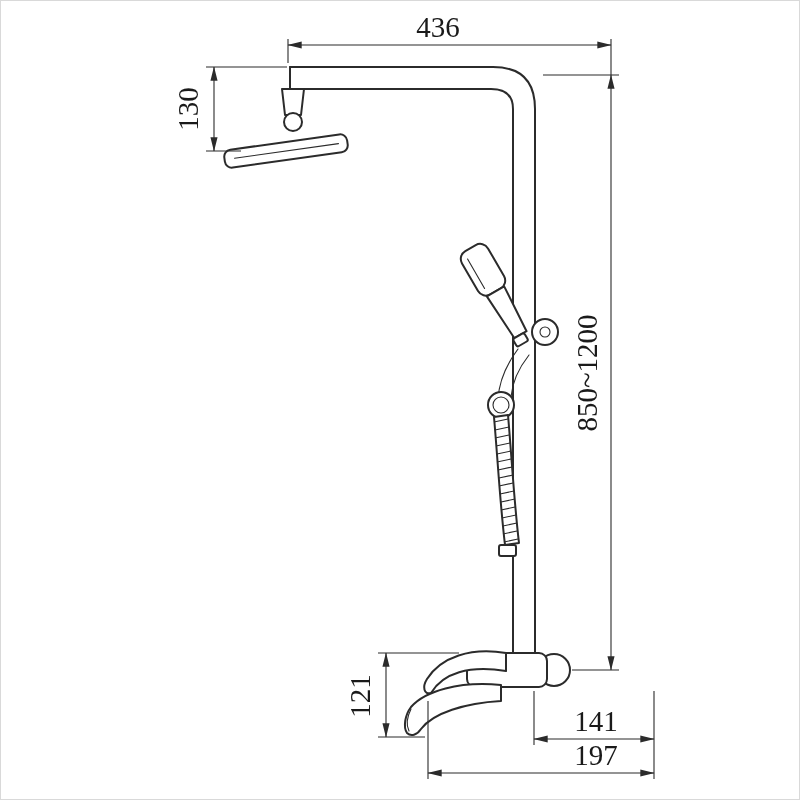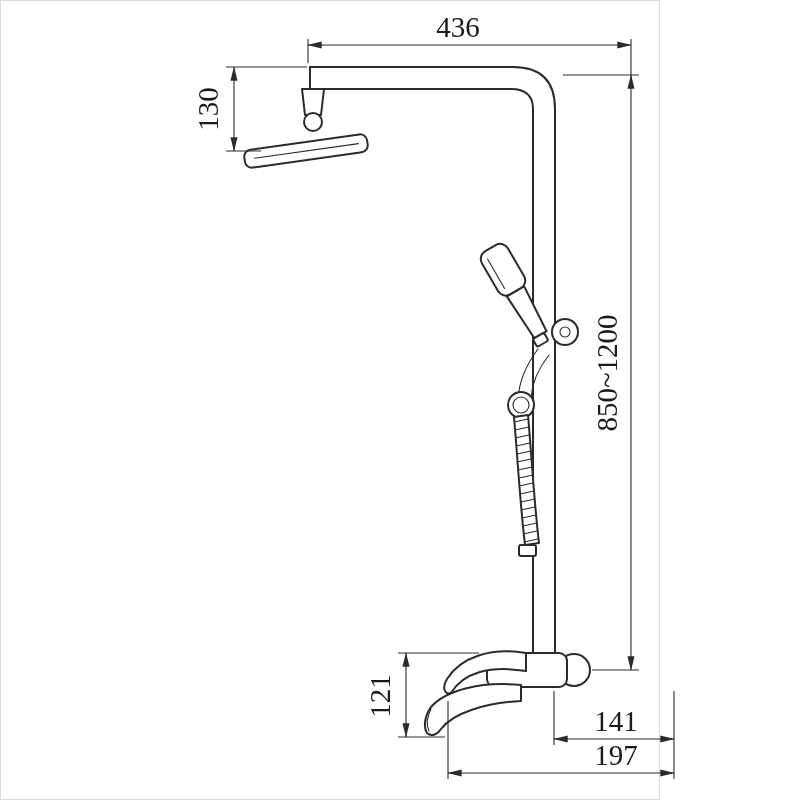--- a/index.html
+++ b/index.html
@@ -1,23 +1,22 @@
 <!DOCTYPE html>
 <html><head>
 <meta charset="utf-8">
 <style>
   html,body{margin:0;padding:0;background:#fff;}
   .frame{
     position:relative;
-    width:660px;height:800px;
+    width:800px;height:800px;
     box-sizing:border-box;
     background:#ffffff;
     border:1px solid #d9d9d9;
     font-family:"Liberation Serif","DejaVu Serif",serif;
-    padding-left:20px;
   }
   svg{display:block;}
   .draw{stroke:#2b2b2b;stroke-width:2;fill:none;stroke-linejoin:round;stroke-linecap:round;}
   .fillw{fill:#ffffff;}
   .thin{stroke-width:1.1;}
   .dim{stroke:#2b2b2b;stroke-width:1.1;fill:none;}
   .dim-text{
     font-family:"Liberation Serif","DejaVu Serif",serif;
     font-size:29px;
     fill:#1a1a1a;

